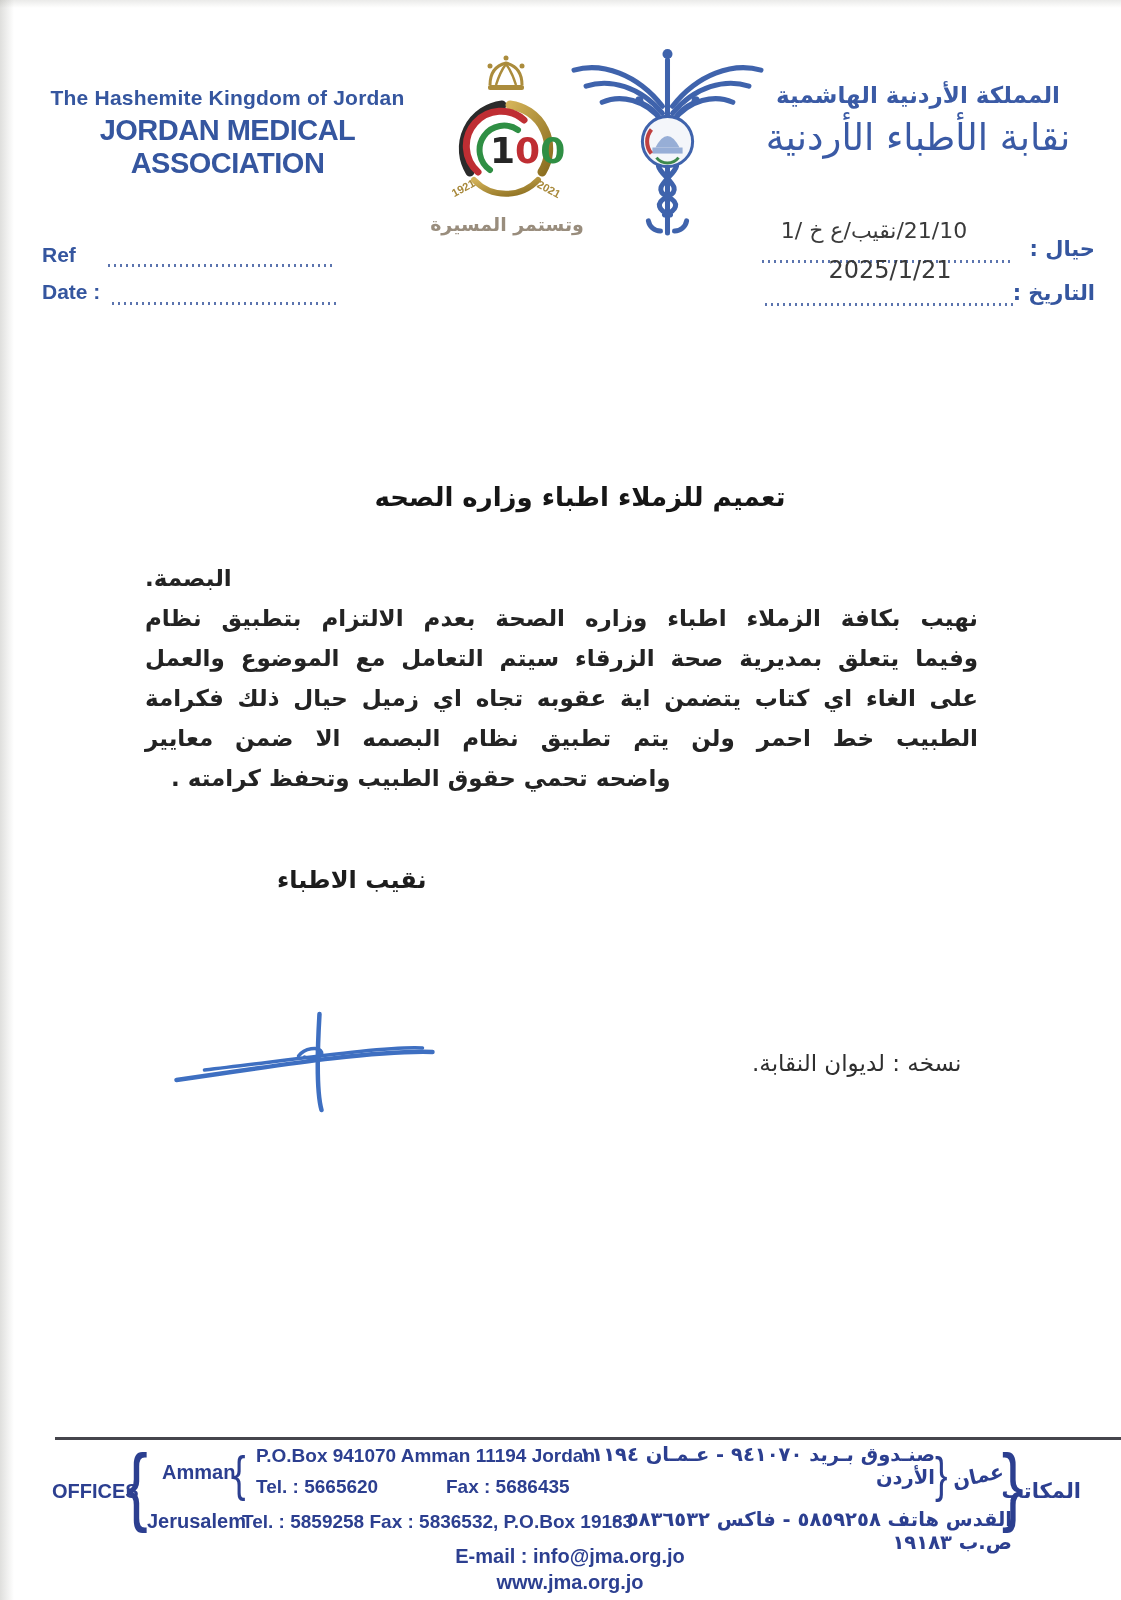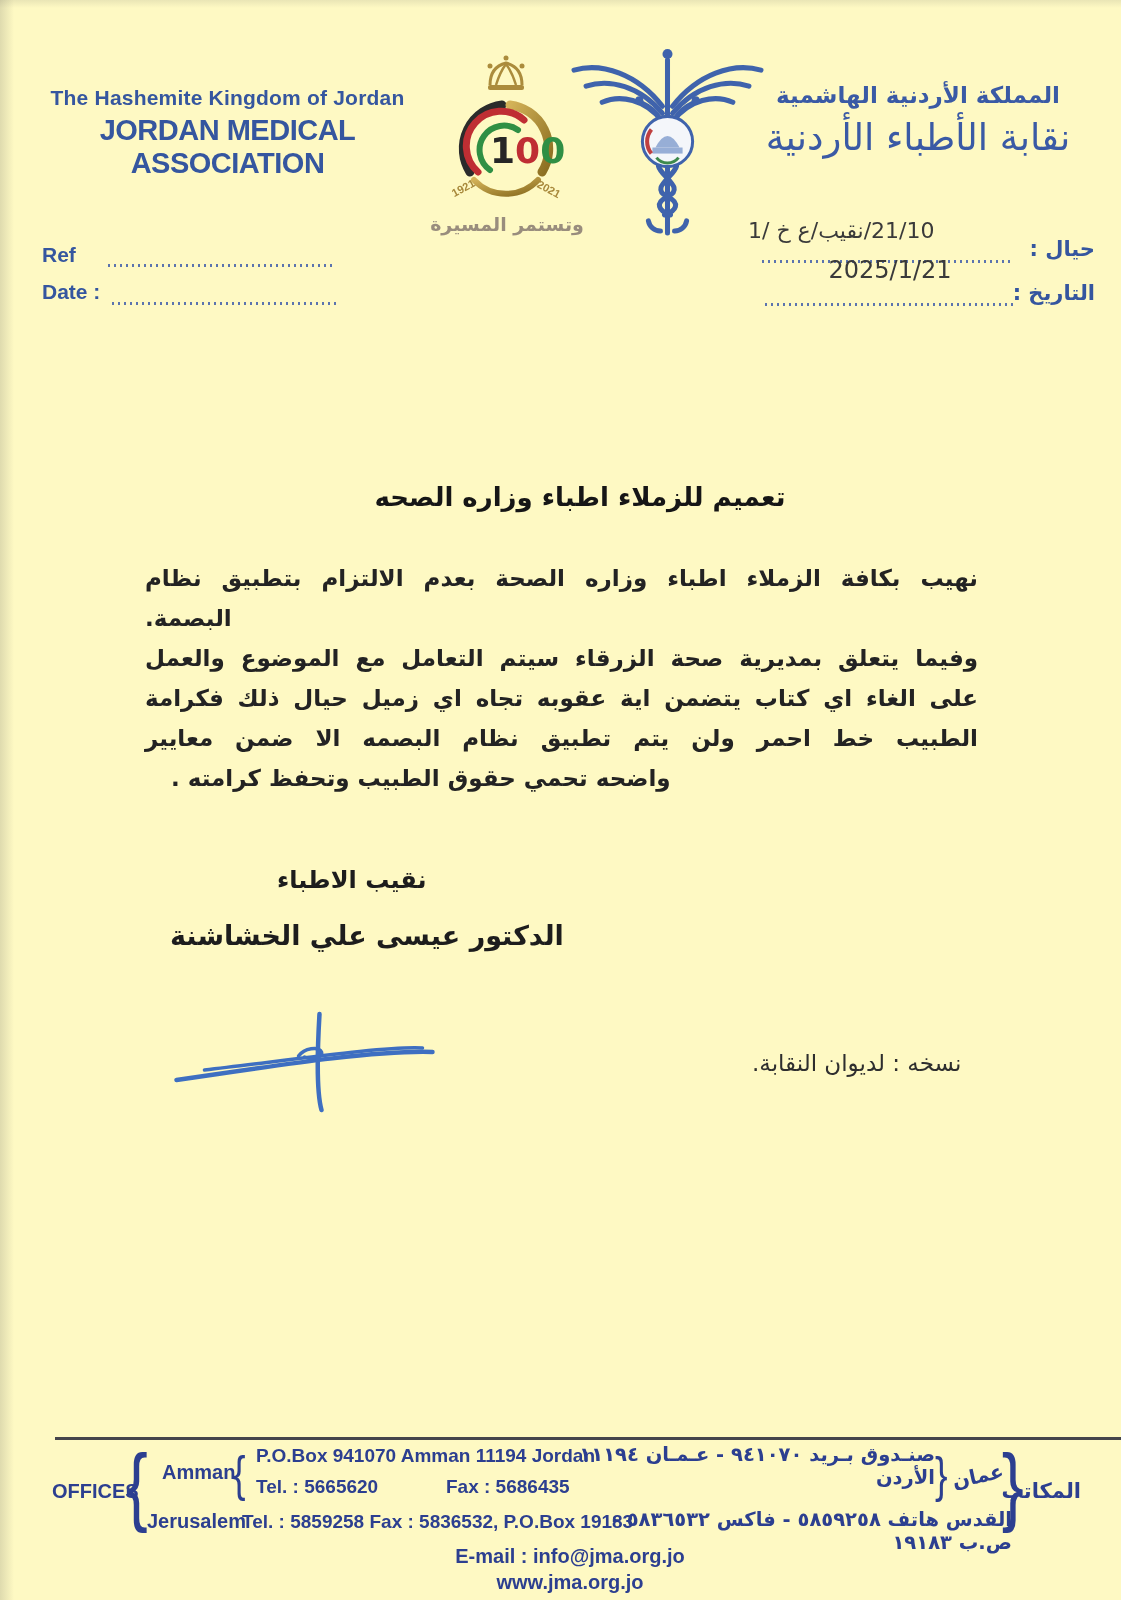--- a/index.html
+++ b/index.html
@@ -1,18 +1,18 @@
 <!DOCTYPE html>
 <html><head>
 <meta charset="utf-8">
 <style>
   html,body{margin:0;padding:0;background:#e9e9e6;}
   .page{
     position:relative;width:1121px;height:1600px;margin:0 auto;
-    background:#fef9c3;overflow:hidden;
+    background:#ffffff;overflow:hidden;
     font-family:"Liberation Sans",sans-serif;
   }
   .page::before{
     content:'';position:absolute;left:0;top:0;bottom:0;width:14px;z-index:5;
     background:linear-gradient(90deg,rgba(110,110,100,.22),rgba(0,0,0,0));pointer-events:none;
   }
   .page::after{
     content:'';position:absolute;left:0;top:0;right:0;height:8px;z-index:5;
     background:linear-gradient(180deg,rgba(110,110,100,.14),rgba(0,0,0,0));pointer-events:none;
   }
@@ -126,41 +126,40 @@
   <div class="abs hdr-ar ar">
     <div class="l1">المملكة الأردنية الهاشمية</div>
     <div class="l2">نقابة الأطباء الأردنية</div>
   </div>
 
   <div class="abs lbl-en en" style="left:42px;top:243px;">Ref</div>
   <div class="abs dotline" style="left:108px;top:264px;width:228px;"></div>
   <div class="abs lbl-en en" style="left:42px;top:280px;">Date :</div>
   <div class="abs dotline" style="left:112px;top:302px;width:224px;"></div>
 
-  <div class="abs val ar" style="left:748px;top:218px;width:252px;text-align:left;font-size:22px;">21/10/نقيب/ع خ /1</div>
+  <div class="abs val ar" style="left:748px;top:218px;width:252px;text-align:center;font-size:22px;">21/10/نقيب/ع خ /1</div>
   <div class="abs lbl-ar ar" style="right:26px;top:237px;">حيال :</div>
   <div class="abs dotline" style="left:762px;top:260px;width:252px;"></div>
 
   <div class="abs val ar" style="left:800px;top:256px;width:180px;text-align:center;font-size:24px;">2025/1/21</div>
   <div class="abs lbl-ar ar" style="right:26px;top:281px;">التاريخ :</div>
   <div class="abs dotline" style="left:765px;top:303px;width:248px;"></div>
 
   <div class="abs title ar">تعميم للزملاء اطباء وزاره الصحه</div>
 
   <div class="abs body-block ar">
+    <div class="body-line left">البصمة.</div>
     <div class="body-line just">نهيب بكافة الزملاء اطباء وزاره الصحة بعدم الالتزام بتطبيق نظام</div>
-    <div class="body-line left">البصمة.</div>
     <div class="body-line just">وفيما يتعلق بمديرية صحة الزرقاء سيتم التعامل مع الموضوع والعمل</div>
     <div class="body-line just">على الغاء اي كتاب يتضمن اية عقوبه تجاه اي زميل حيال ذلك فكرامة</div>
     <div class="body-line just">الطبيب خط احمر ولن يتم تطبيق نظام البصمه الا ضمن معايير</div>
     <div class="body-line left-ind">واضحه تحمي حقوق الطبيب وتحفظ كرامته .</div>
   </div>
 
   <div class="abs signer-title ar">نقيب الاطباء</div>
-  <div class="abs signer-name ar">الدكتور عيسى علي الخشاشنة</div>
 
   <svg class="abs" style="left:168px;top:1008px;" width="285" height="105" viewBox="0 0 280 105">
     <g stroke="#3e6fc1" fill="none" stroke-linecap="round">
       <path d="M6,72 C90,60 200,42 262,44" stroke-width="4.5"></path>
       <path d="M34,62 C120,52 215,38 252,40" stroke-width="3.5"></path>
       <path d="M128,48 C134,40 148,38 151,44 C153,50 140,52 134,49" stroke-width="3.5"></path>
       <path d="M149,6 C147,40 146,84 151,102" stroke-width="4.5"></path>
     </g>
   </svg>
 

